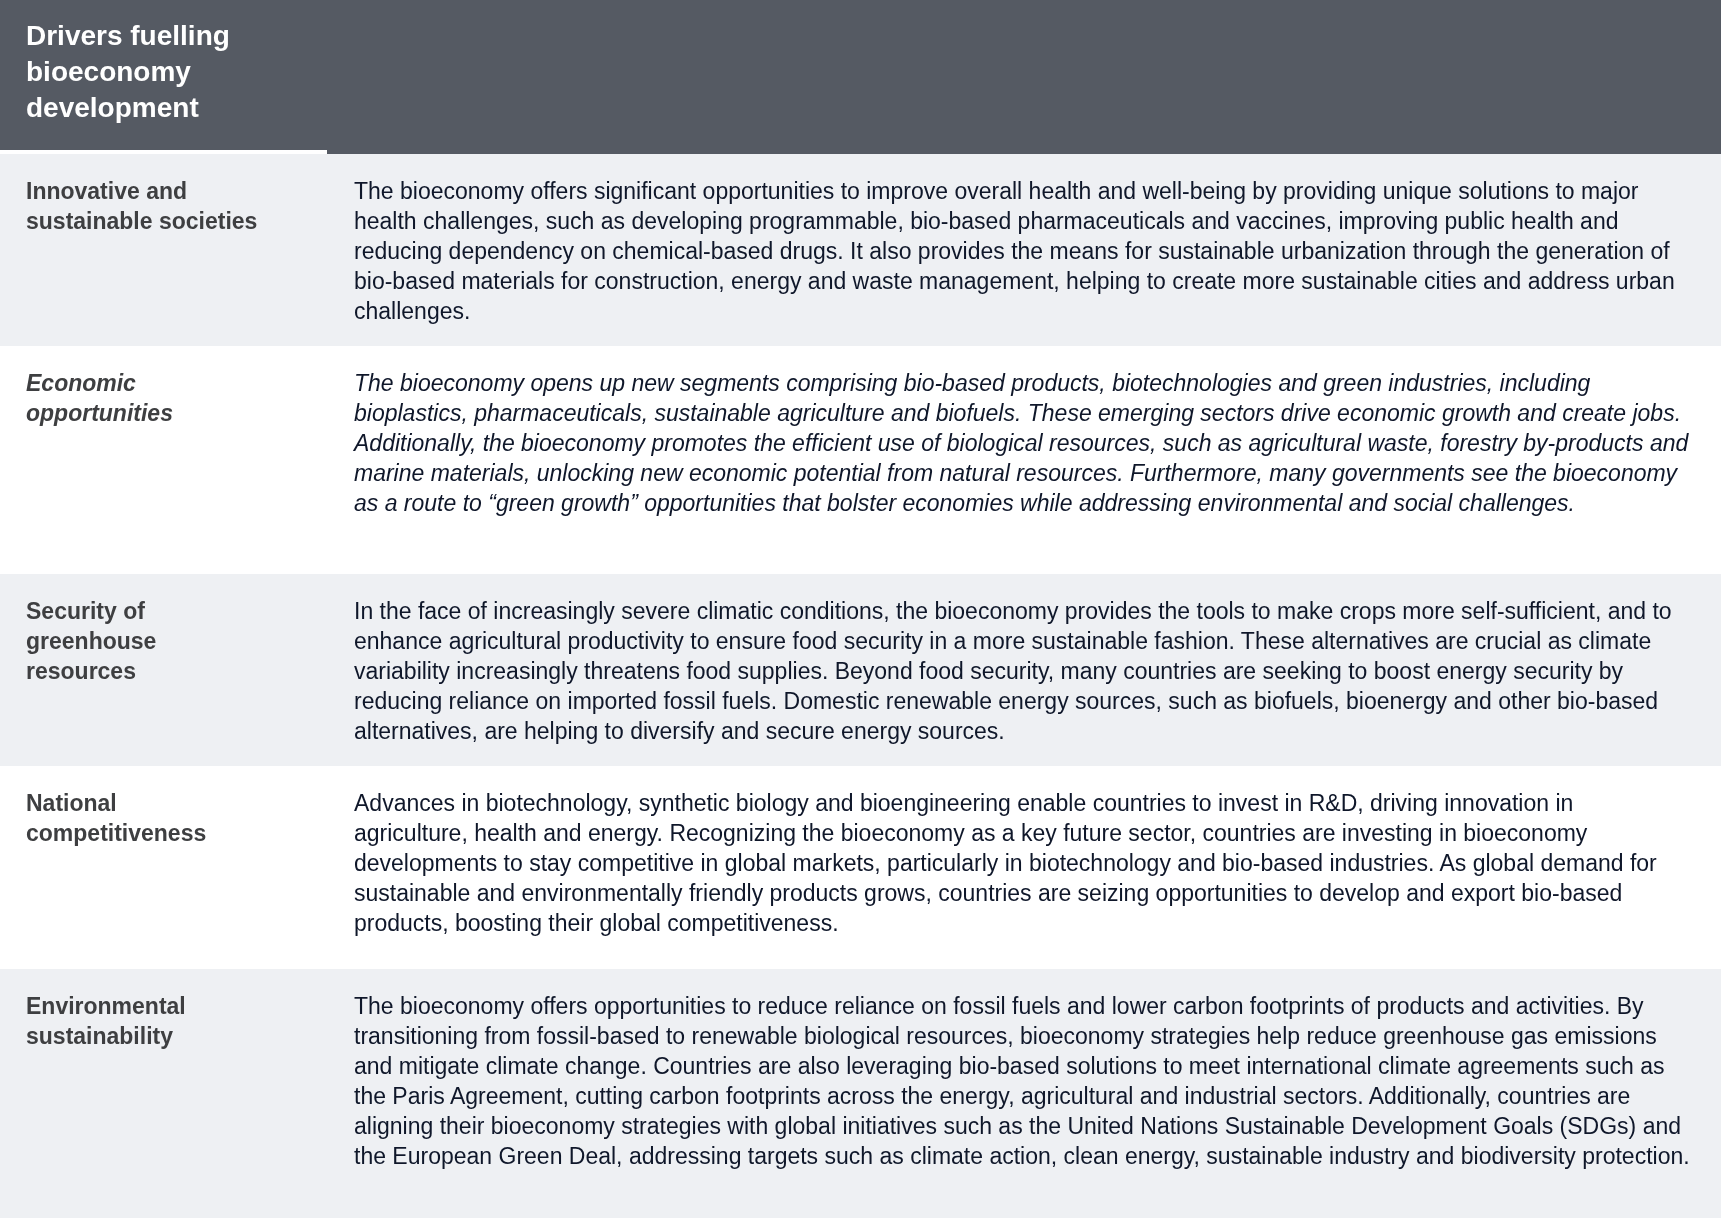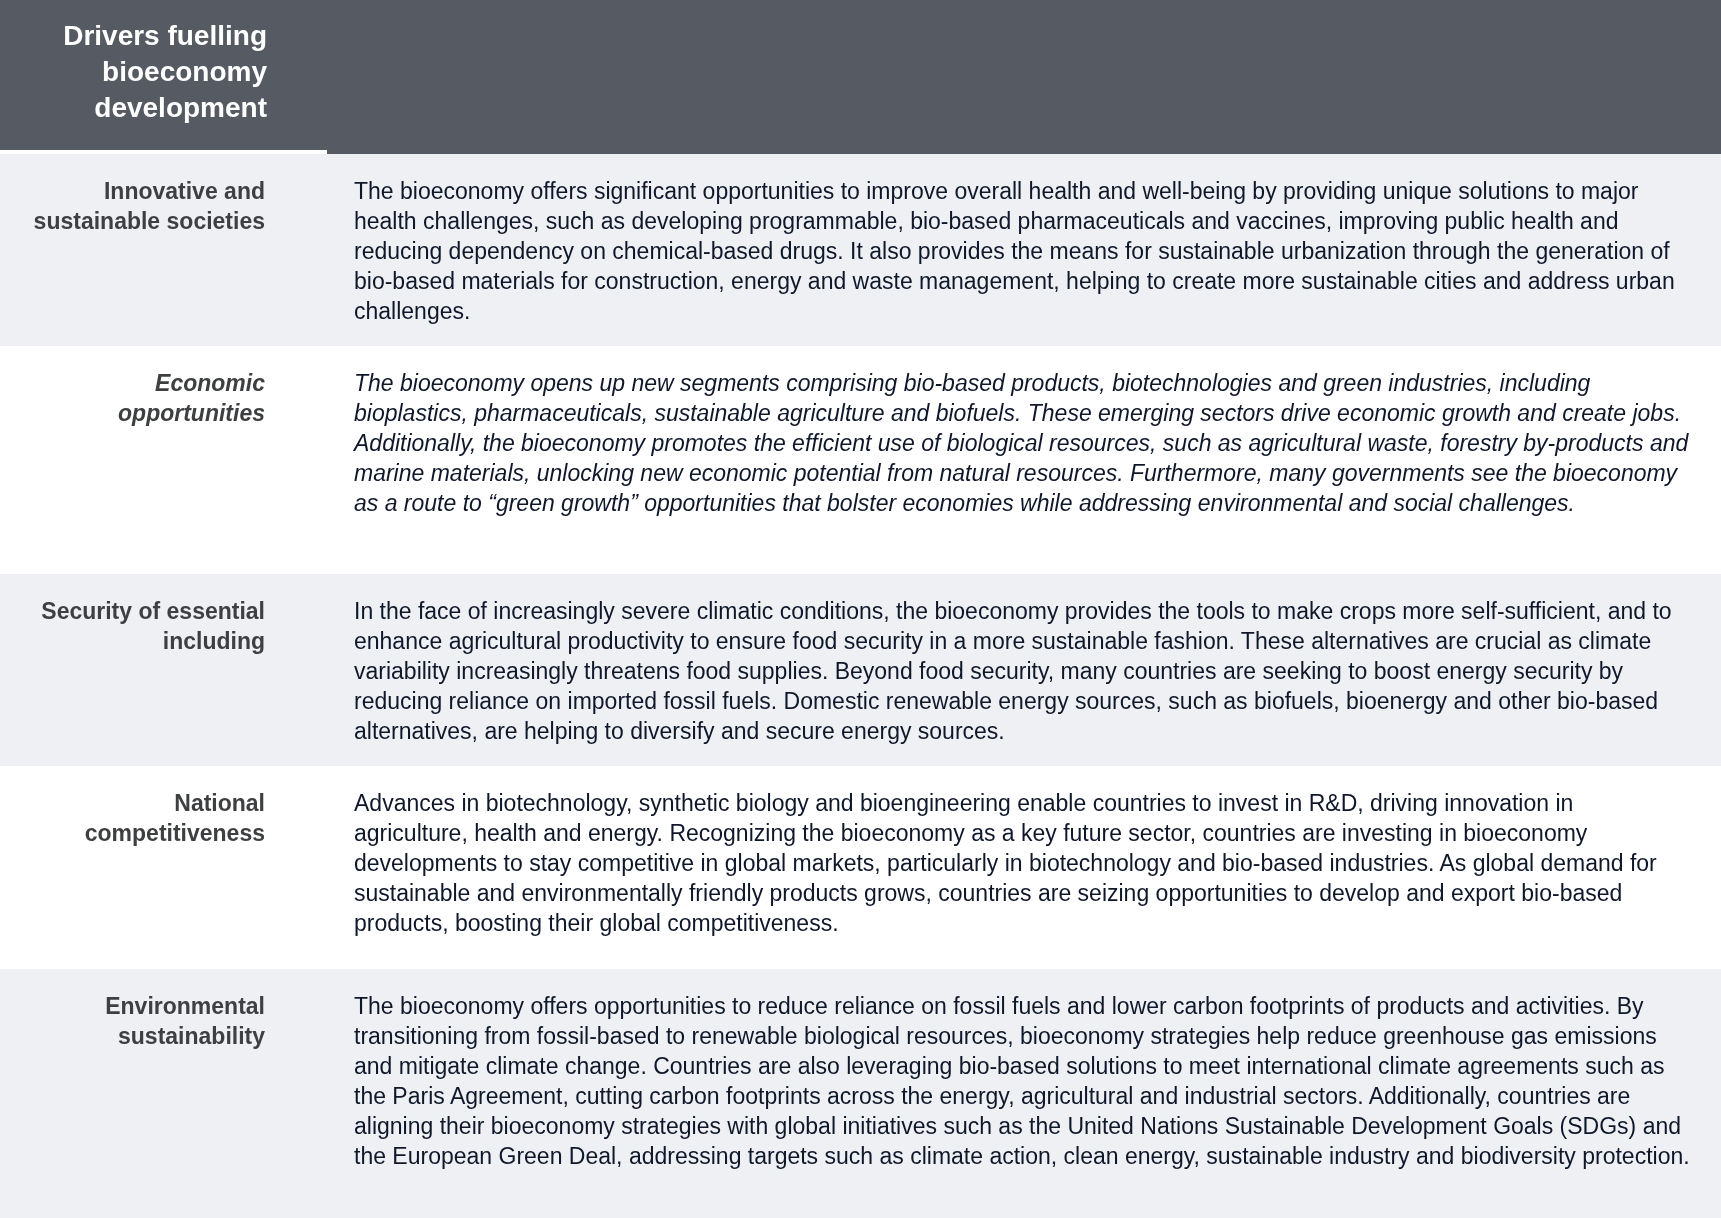--- a/index.html
+++ b/index.html
@@ -50,21 +50,20 @@
   .tbody .row:nth-of-type(2) { min-height: 228px; font-style: italic; }
   .tbody .row:nth-of-type(3) { min-height: 190px; }
   .tbody .row:nth-of-type(4) { min-height: 203px; border-radius: 8px; }
   .tbody .row:nth-of-type(5) { min-height: 252px; }
   .cell-driver {
     font-weight: 700;
     font-size: 23px;
     line-height: 30px;
     color: #3e3f41;
     padding: 22px 62px 20px 26px;
-    text-align: right;
   }
   .cell-desc {
     font-weight: 400;
     font-size: 23px;
     line-height: 30px;
     color: #0f172a;
     padding: 22px 30px 20px 27px;
   }
 </style>
 </head>
@@ -82,21 +81,21 @@
       <div class="cell cell-driver">Innovative and sustainable societies</div>
       <div class="cell cell-desc">The bioeconomy offers significant opportunities to improve overall health and well-being by providing unique solutions to major health challenges, such as developing programmable, bio-based pharmaceuticals and vaccines, improving public health and reducing dependency on chemical-based drugs. It also provides the means for sustainable urbanization through the generation of bio-based materials for construction, energy and waste management, helping to create more sustainable cities and address urban challenges.</div>
     </div>
 
     <div class="row">
       <div class="cell cell-driver">Economic opportunities</div>
       <div class="cell cell-desc">The bioeconomy opens up new segments comprising bio-based products, biotechnologies and green industries, including bioplastics, pharmaceuticals, sustainable agriculture and biofuels. These emerging sectors drive economic growth and create jobs. Additionally, the bioeconomy promotes the efficient use of biological resources, such as agricultural waste, forestry by-products and marine materials, unlocking new economic potential from natural resources. Furthermore, many governments see the bioeconomy as a route to “green growth” opportunities that bolster economies while addressing environmental and social challenges.</div>
     </div>
 
     <div class="row">
-      <div class="cell cell-driver">Security of essential including</div>
+      <div class="cell cell-driver">Security of greenhouse resources</div>
       <div class="cell cell-desc">In the face of increasingly severe climatic conditions, the bioeconomy provides the tools to make crops more self-sufficient, and to enhance agricultural productivity to ensure food security in a more sustainable fashion. These alternatives are crucial as climate variability increasingly threatens food supplies. Beyond food security, many countries are seeking to boost energy security by reducing reliance on imported fossil fuels. Domestic renewable energy sources, such as biofuels, bioenergy and other bio-based alternatives, are helping to diversify and secure energy sources.</div>
     </div>
 
     <div class="row">
       <div class="cell cell-driver">National competitiveness</div>
       <div class="cell cell-desc">Advances in biotechnology, synthetic biology and bioengineering enable countries to invest in R&amp;D, driving innovation in agriculture, health and energy. Recognizing the bioeconomy as a key future sector, countries are investing in bioeconomy developments to stay competitive in global markets, particularly in biotechnology and bio-based industries. As global demand for sustainable and environmentally friendly products grows, countries are seizing opportunities to develop and export bio-based products, boosting their global competitiveness.</div>
     </div>
 
     <div class="row">
       <div class="cell cell-driver">Environmental sustainability</div>

